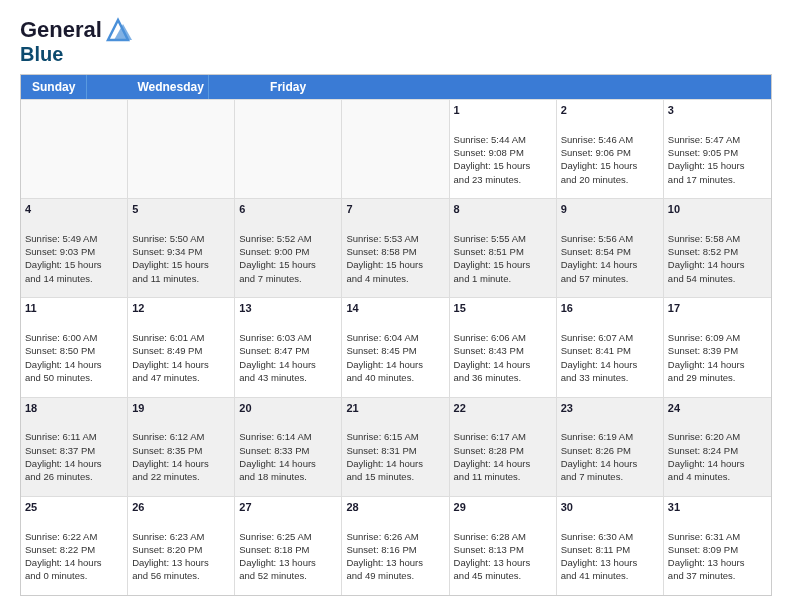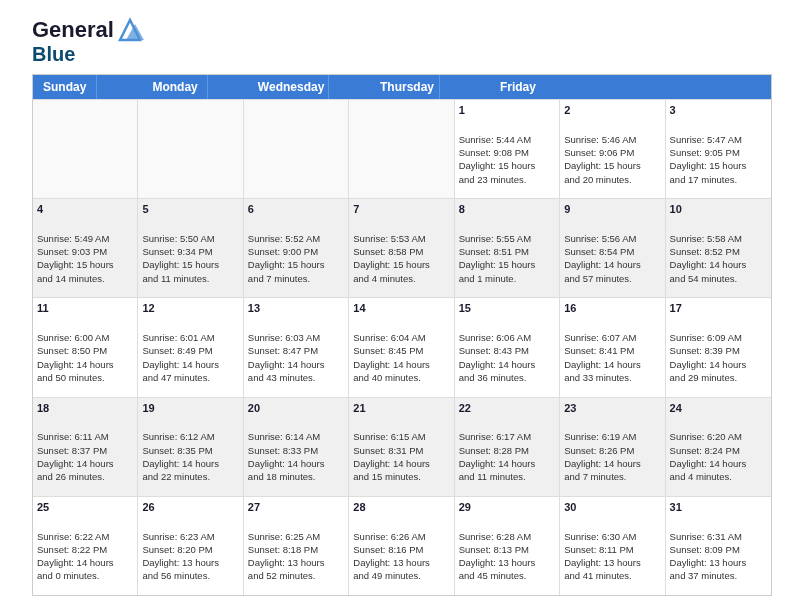--- a/index.html
+++ b/index.html
@@ -6,21 +6,21 @@
     body {
       font-family: Arial, sans-serif;
       background: #fff;
       width: 792px;
       height: 612px;
       overflow: hidden;
     }
     .page {
       width: 792px;
       height: 612px;
-      padding: 16px 20px 10px 32px;
+      padding: 16px 20px 10px 20px;
       display: flex;
       flex-direction: column;
     }
     .header {
       display: flex;
       justify-content: space-between;
       align-items: flex-start;
       margin-bottom: 10px;
     }
     .logo {
@@ -129,23 +129,21 @@
     </div>
     <div class="title-block">
       <div class="main-title"></div>
       <div class="sub-title"></div>
     </div>
   </div>
 
   <div class="calendar">
     <div class="cal-header">
     <div class="cal-header-cell">Sunday</div>
-        <div class="cal-header-cell">Monday</div>
         <div class="cal-header-cell">Wednesday</div>
-        <div class="cal-header-cell">Thursday</div>
         <div class="cal-header-cell">Friday</div>
       </div>
     <div class="cal-body">
     <div class="cal-row">
           <div class="cal-cell empty"></div>
           <div class="cal-cell empty"></div>
           <div class="cal-cell empty"></div>
           <div class="cal-cell empty"></div>
           <div class="cal-cell"><span class="day-num">1</span><br><span>Sunrise: 5:44 AM</span><br><span>Sunset: 9:08 PM</span><br><span>Daylight: 15 hours</span><br><span>and 23 minutes.</span></div>
           <div class="cal-cell"><span class="day-num">2</span><br><span>Sunrise: 5:46 AM</span><br><span>Sunset: 9:06 PM</span><br><span>Daylight: 15 hours</span><br><span>and 20 minutes.</span></div>

